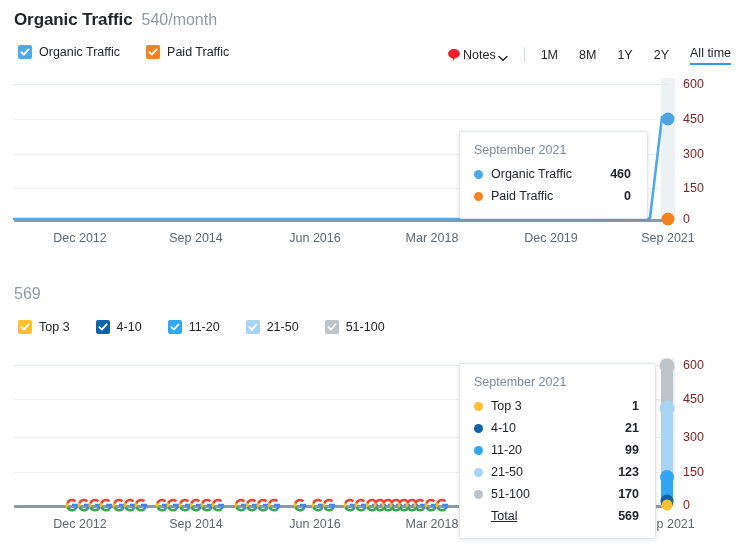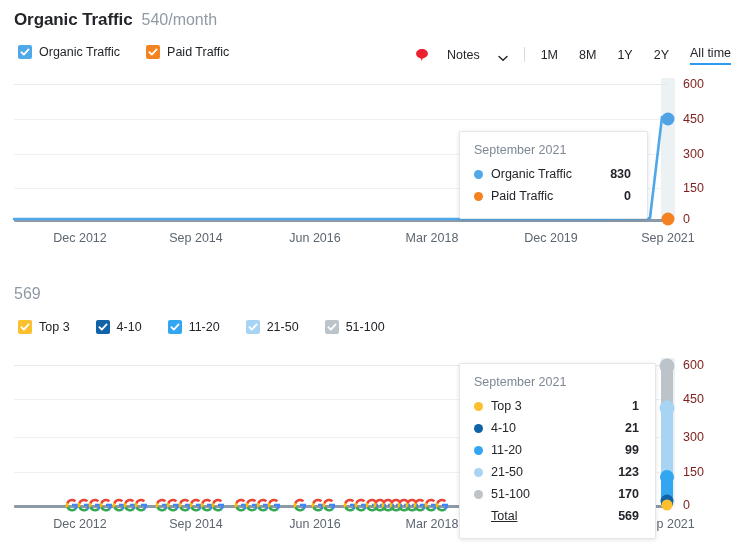--- a/index.html
+++ b/index.html
@@ -64,21 +64,21 @@
   
   .controls {
     position: absolute;
     display: flex;
     align-items: center;
     white-space: nowrap;
   }
   .notes-btn {
     display: flex;
     align-items: flex-end;
-    gap: 18px;
+    gap: 2px;
     cursor: pointer;
     font-size: 12.5px;
     color: #23252a;
   }
   .notes-pin { display:block; }
   .chev { display:block; }
   .sep {
     width: 1px;
     height: 15px;
     background: #d3dce6;
@@ -270,21 +270,21 @@
     <span class="xlabel" style="left:432px; top:153px;">Mar 2018</span>
     <span class="xlabel" style="left:551px; top:153px;">Dec 2019</span>
     <span class="xlabel" style="left:668px; top:153px;">Sep 2021</span>
   </div>
 
   <div class="tooltip" style="left:459px; top:131px; width:189px;">
     <div class="tt-date">September 2021</div>
     <div class="tt-row">
       <span class="tt-dot" style="background:#4fa8e8;"></span>
       <span class="tt-name">Organic Traffic</span>
-      <span class="tt-val">830</span>
+      <span class="tt-val">460</span>
     </div>
     <div class="tt-row">
       <span class="tt-dot" style="background:#f58220;"></span>
       <span class="tt-name">Paid Traffic</span>
       <span class="tt-val">0</span>
     </div>
   </div>
 </div>
 
 <div class="panel">

